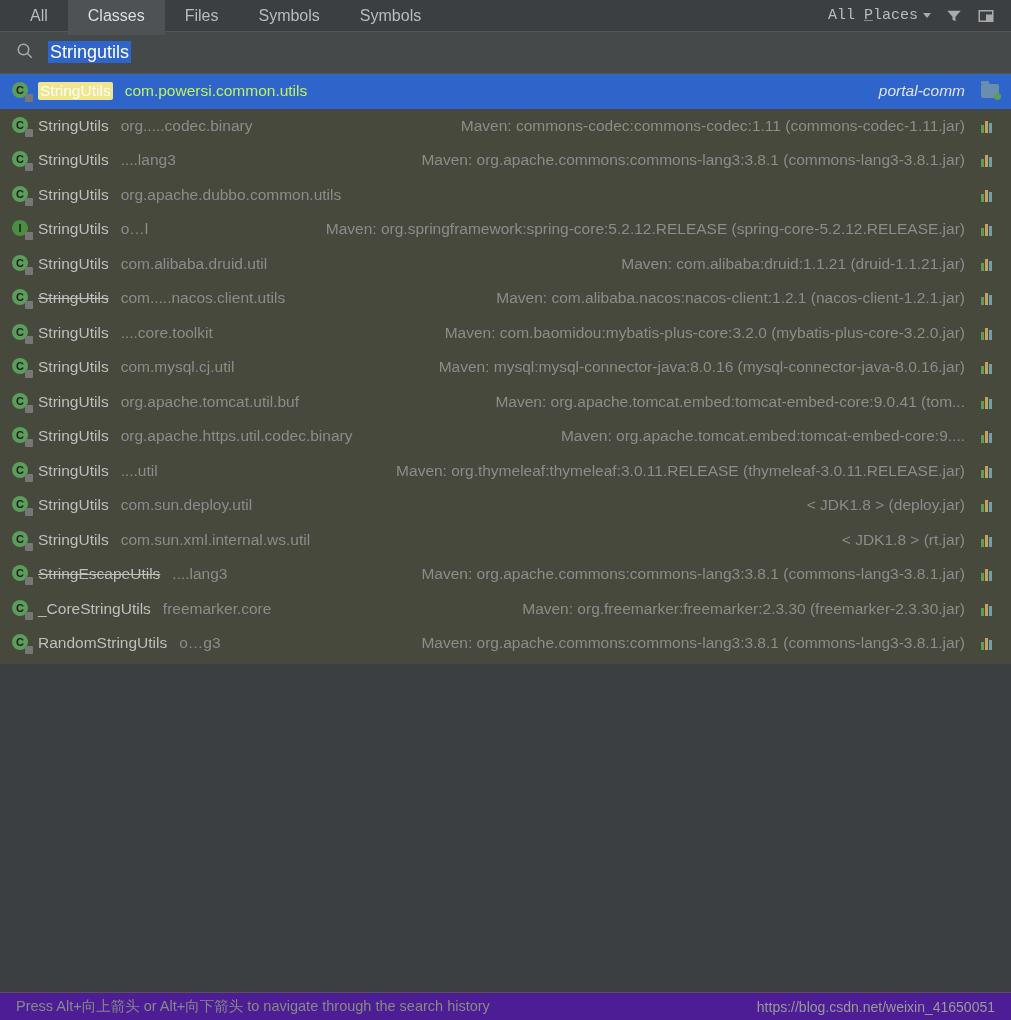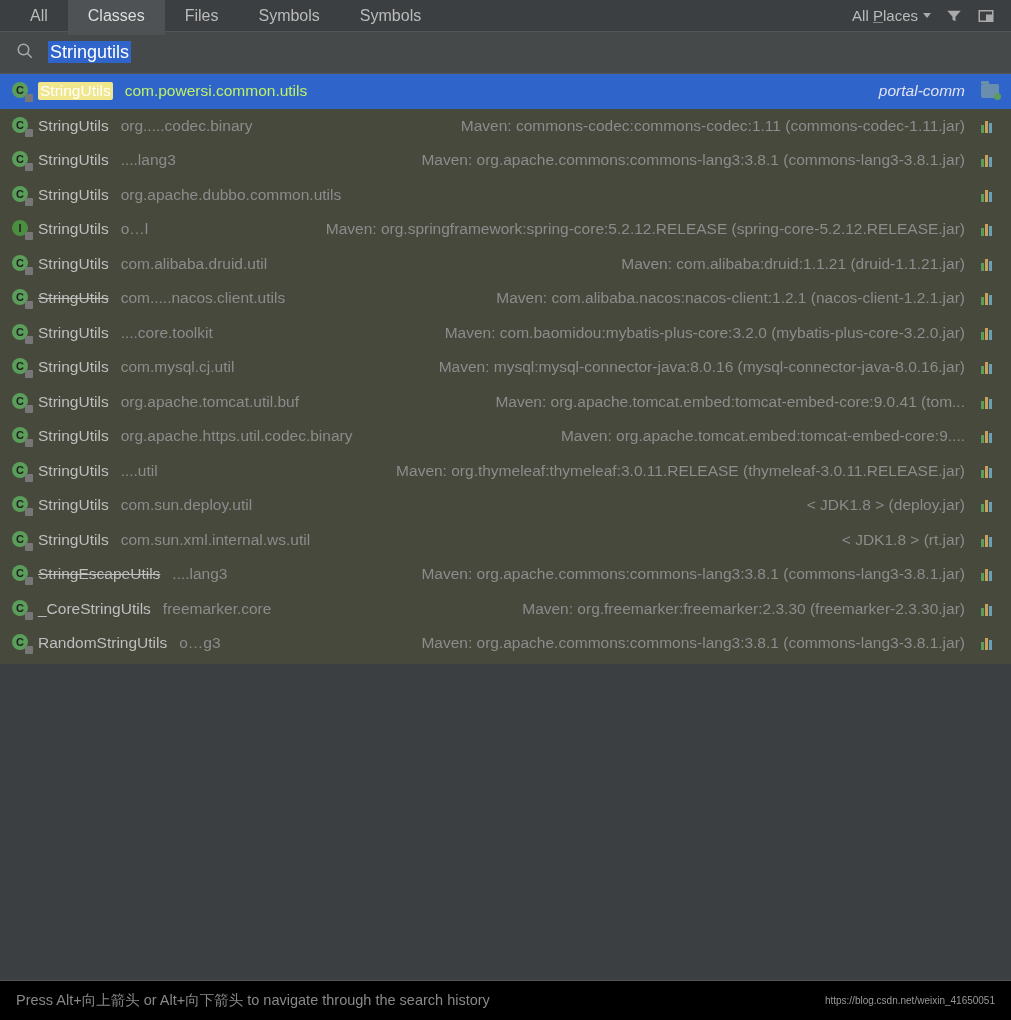--- a/index.html
+++ b/index.html
@@ -31,20 +31,21 @@
   .tab.active {
     background: #4e5254;
     color: #dddddd;
   }
   .tabbar-right {
     margin-left: auto;
     display: flex;
     align-items: center;
     gap: 14px;
     padding-right: 6px;
+    font-family: Liberation Mono, monospace;
   }
   .scope {
     color: #bbbbbb;
     display: flex;
     align-items: center;
     gap: 5px;
     font-size: 15px;
   }
   .chev-down {
     width: 0; height: 0;
@@ -142,29 +143,29 @@
     position:absolute; bottom:-2px; right:-2px;
     width:7px; height:7px; background:#5b9d5b; border-radius:50%;
   }
   .empty-area {
     background:#3c3f41;
     height: 304px;
   }
   .statusbar {
     position:absolute;
     bottom:0; left:0; right:0;
-    height:40px;
-    background:#000000;
+    height:28px;
+    background:#4c1d95;
     border-top:1px solid #555;
     display:flex; align-items:center;
     padding: 0 16px;
     color:#888;
     font-size:14.5px;
   }
-  .statusbar .right { margin-left:auto; color:#999; font-size:10px;}
+  .statusbar .right { margin-left:auto; color:#999; font-size:14px;}
   .underline-p { text-decoration: underline; text-decoration-color:#888;}
 </style>
 </head>
 <body>
 
 <div class="tabbar">
   <div class="tabs">
     <div class="tab">All</div>
     <div class="tab active">Classes</div>
     <div class="tab">Files</div>

